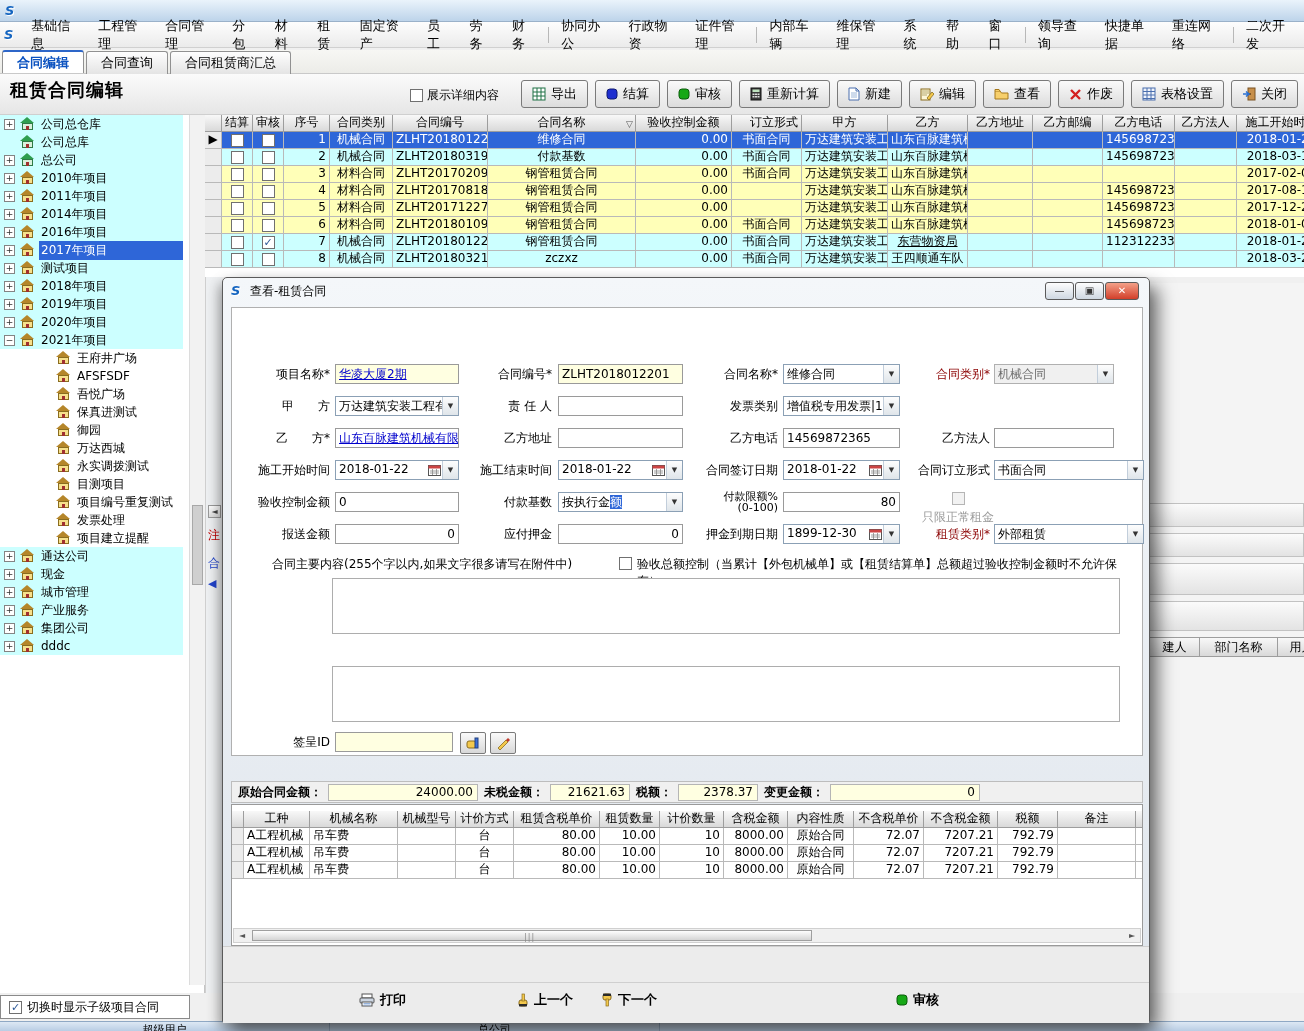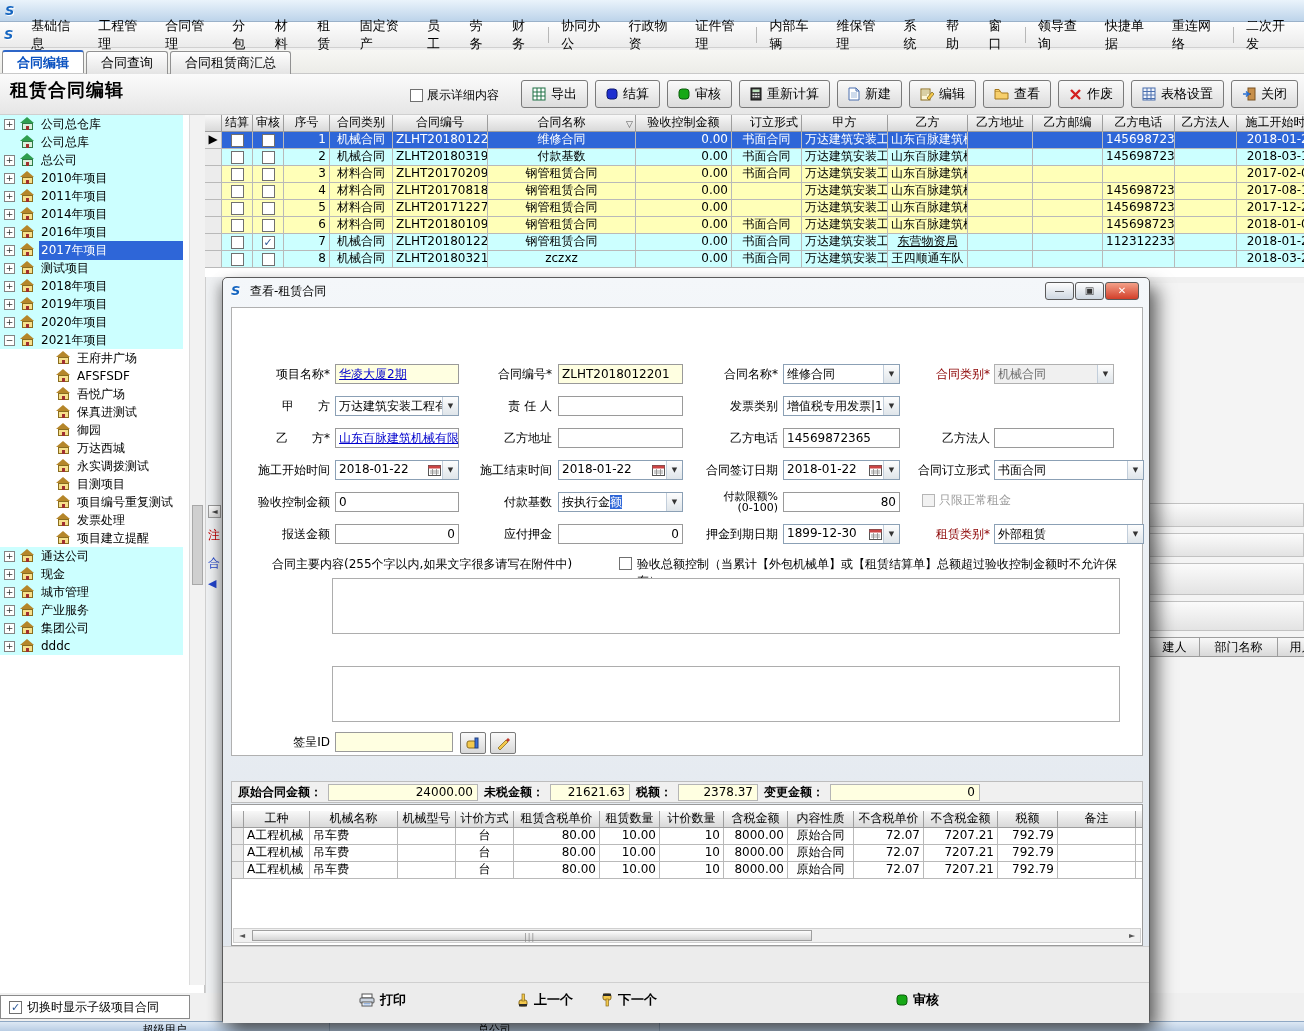--- a/index.html
+++ b/index.html
@@ -918,21 +918,21 @@
     <div class="frow" style="top:184px;">
       <span class="lab c1l">验收控制金额</span>
       <div class="inp c1f">0</div>
       <span class="lab c2l">付款基数</span>
       <div class="combo c2f">
         <span class="cval"><span>按执行金</span><span class="selhl">额</span></span>
         <span class="carr">▼</span>
       </div>
       <span class="lab c3l small2" style="top:-1px;"><span>付款限额%</span><br><span>(0-100)</span></span>
       <div class="inp num c3f">80</div>
-      <span style="position:absolute;left:690px;display:flex;align-items:center;gap:4px;">
+      <span style="position:absolute;left:690px;display:flex;align-items:center;gap:4px;flex-direction:column;">
         <span class="cb dis"></span>
         <span class="graytxt">只限正常租金</span>
       </span>
     </div>
 
     <div class="frow" style="top:216px;">
       <span class="lab c1l">报送金额</span>
       <div class="inp num c1f">0</div>
       <span class="lab c2l">应付押金</span>
       <div class="inp num c2f">0</div>

